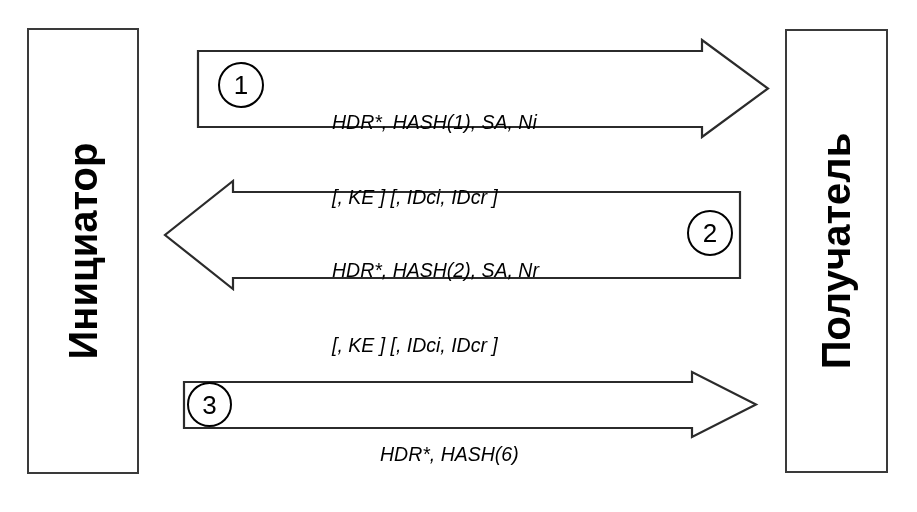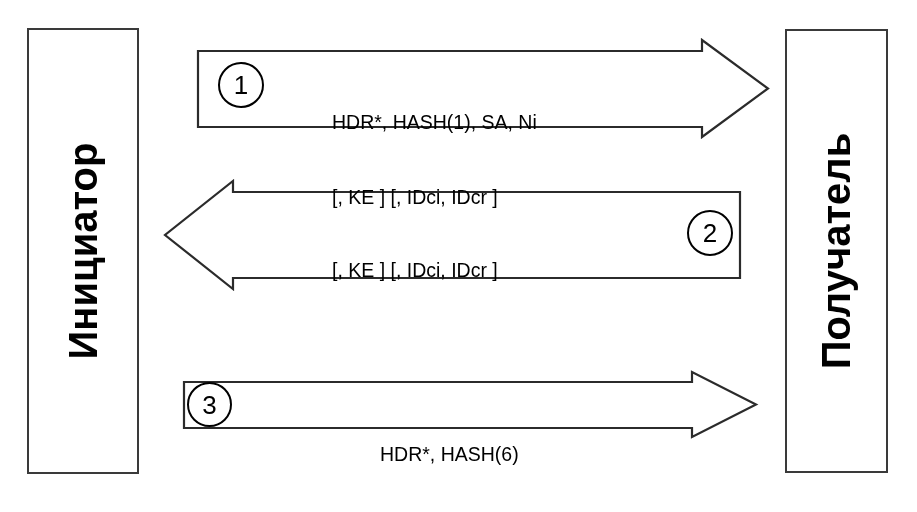--- a/index.html
+++ b/index.html
@@ -52,20 +52,21 @@
     stroke-linejoin: miter;
   }
 
   
   .msg-text {
     position: absolute;
     font-size: 19.5px;
     color: #000000;
     line-height: 25px;
     white-space: pre;
+    font-style: italic;
   }
   .msg-line { display: block; }
 
   #msg1-text { left: 332px; top: 60px; }
   #msg2-text { left: 332px; top: 208px; }
   #msg3-text { left: 380px; top: 392px; }
 
   
   .step-badge {
     position: absolute;
@@ -105,20 +106,21 @@
 
     <polygon class="arrow-shape" points="184,382 692,382 692,372 756,404.5 692,437 692,428 184,428"></polygon>
   </svg>
 
   <div class="msg-text" id="msg1-text">
     <span class="msg-line">HDR*, HASH(1), SA, Ni</span>
     <span class="msg-line">[, KE ] [, IDci, IDcr ]</span>
   </div>
 
   <div class="msg-text" id="msg2-text">
+    <span class="msg-line">HDR*, HASH(2), SA, Nr</span>
     <span class="msg-line">[, KE ] [, IDci, IDcr ]</span>
   </div>
 
   <div class="msg-text" id="msg3-text">
     <span class="msg-line">HDR*, HASH(6)</span>
   </div>
 
   <div class="step-badge" id="step-1">
     <span>1</span>
   </div>

